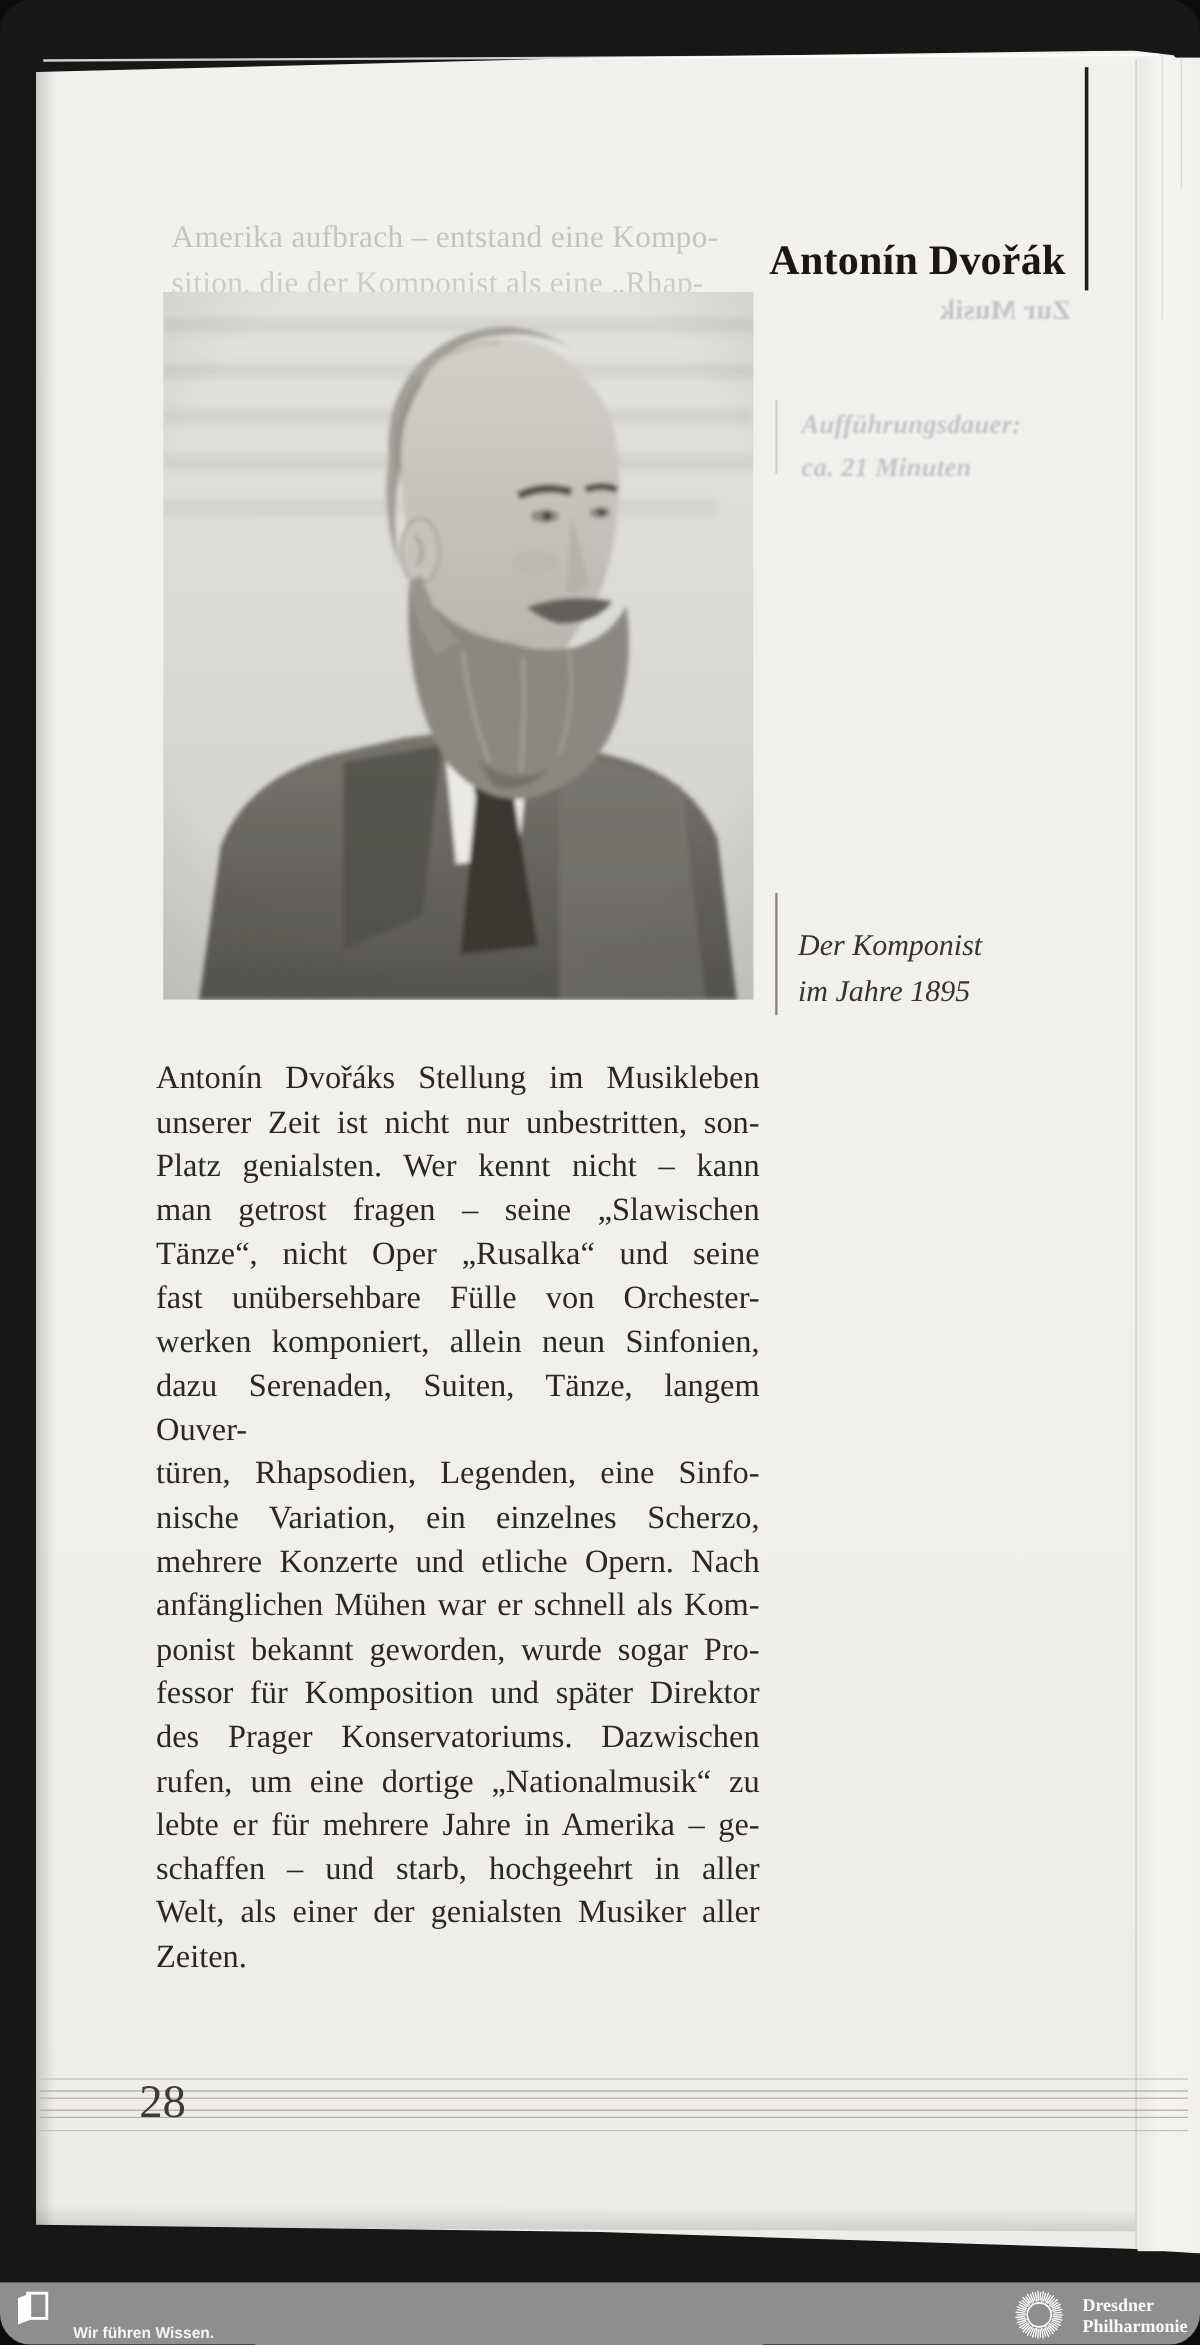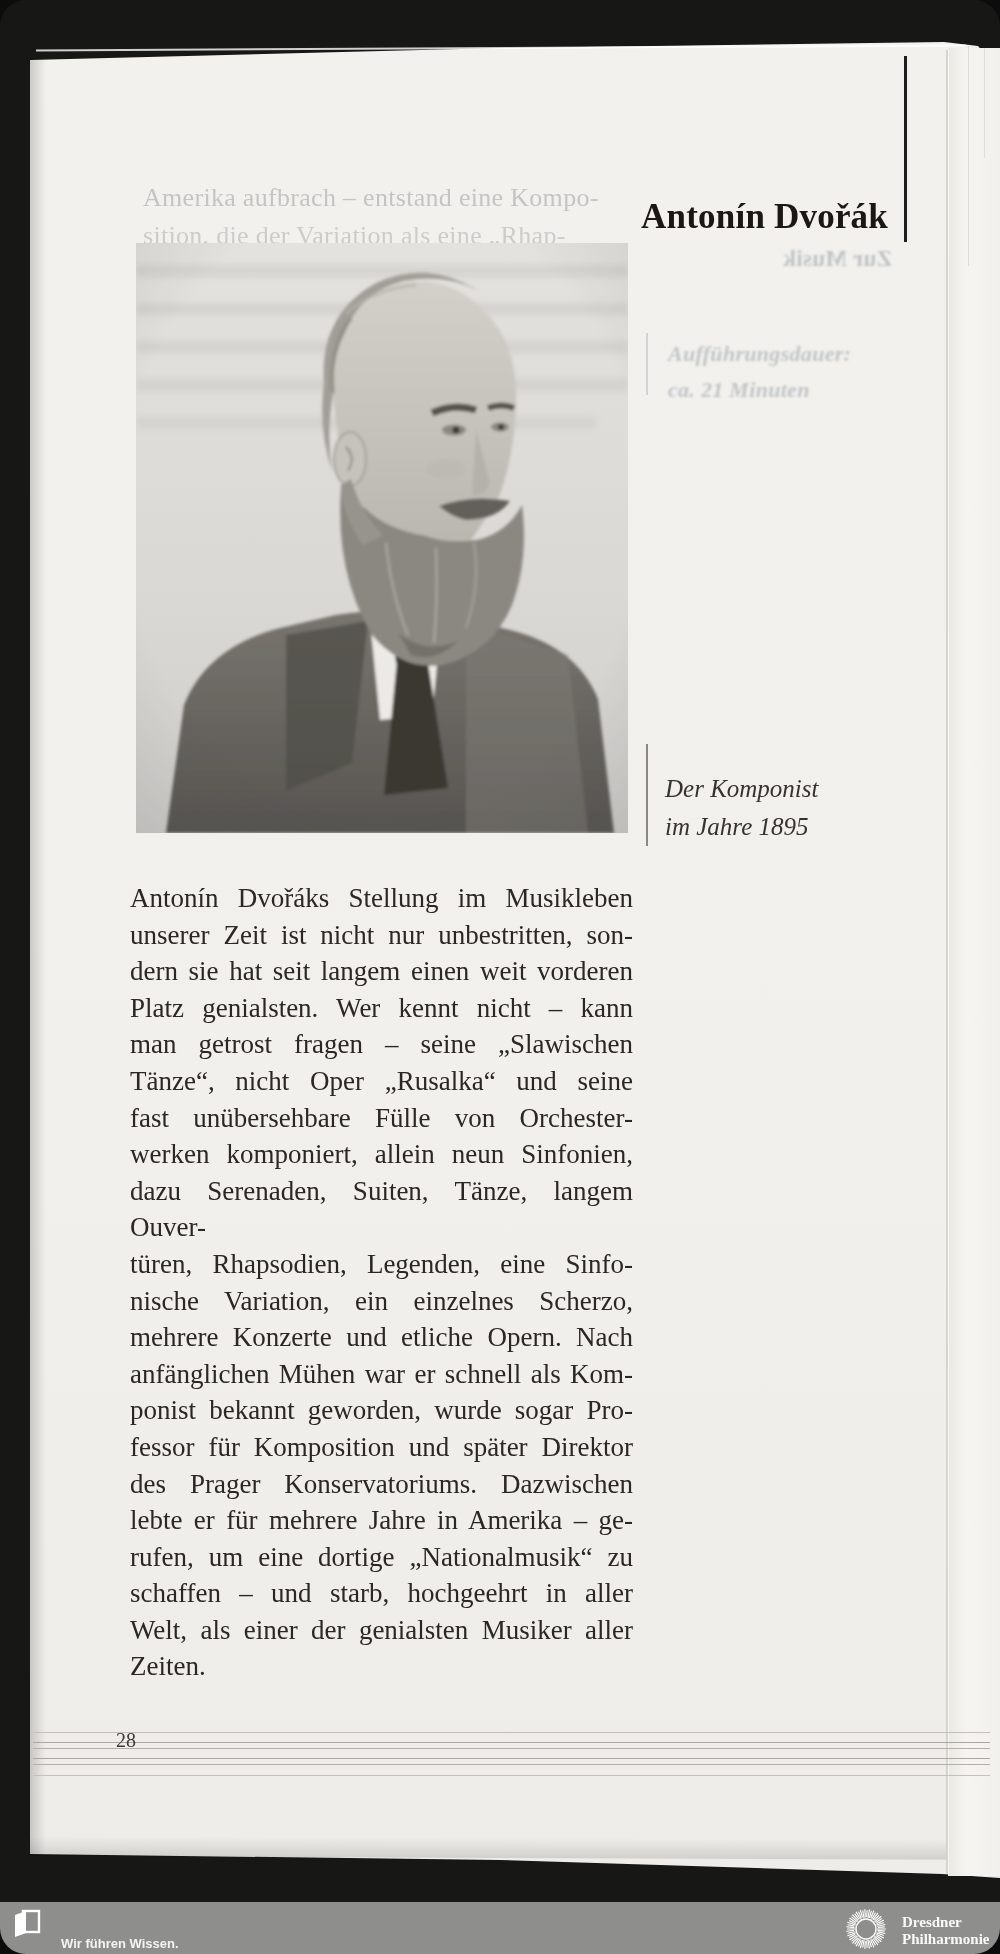--- a/index.html
+++ b/index.html
@@ -49,21 +49,21 @@
     line-height:38px;color:#36332f;white-space:nowrap;}
 
   
   .body-block{position:absolute;left:130px;top:880px;width:503px;}
   .body-line{font-size:27px;line-height:36.6px;color:#2b2724;
     text-align:justify;text-align-last:justify;white-space:normal;}
   .body-line.last{text-align-last:left;}
 
   
   .staff-line{position:absolute;left:33px;width:957px;height:1px;}
-  .page-number{position:absolute;left:116px;top:1729px;font-size:20px;color:#3e3a36;}
+  .page-number{position:absolute;left:116px;top:1729px;font-size:39px;color:#3e3a36;}
 
   
   .footer-bar{position:absolute;left:0;top:1902px;width:1000px;height:52px;background:#8e8e8d;}
   .slub-logo{position:absolute;left:12px;top:1908px;width:30px;height:32px;cursor:pointer;}
   .slub-name{position:absolute;left:53px;top:1906px;font-size:24px;font-weight:bold;
     color:#fdfdfc;letter-spacing:1px;font-family:"Liberation Serif",serif;margin-top:44px;}
   .slub-tagline{position:absolute;left:61px;top:1936px;font-size:13px;font-weight:bold;
     color:#f4f4f2;font-family:"Liberation Sans",sans-serif;}
   .phil-logo{position:absolute;left:844px;top:1907px;width:44px;height:44px;cursor:pointer;}
   .phil-name{position:absolute;left:902px;top:1914px;font-size:15px;line-height:17px;
@@ -78,21 +78,21 @@
   <div class="page-top-highlight"></div>
   <div class="page-left-shadow"></div>
   <div class="page-bottom-shadow"></div>
   <div class="fore-edge"></div>
   <div class="crease"></div>
   <div class="crease-hl"></div>
   <div class="edge-line-a"></div>
   <div class="edge-line-b"></div>
 
   <div class="ghost ghost-l1">Amerika aufbrach – entstand eine Kompo-</div>
-  <div class="ghost ghost-l2">sition, die der Variation als eine „Rhap-</div>
+  <div class="ghost ghost-l2">sition, die der Komponist als eine „Rhap-</div>
   <div class="ghost ghost-mirror">Zur Musik</div>
   <div class="ghost ghost-note ghost-n1">Aufführungsdauer:</div>
   <div class="ghost ghost-note ghost-n2">ca. 21 Minuten</div>
   <div class="ghost-rule"></div>
 
   <div class="title">Antonín Dvořák</div>
   <div class="title-rule"></div>
 
   <svg class="photo" viewBox="0 0 492 590" preserveAspectRatio="none">
     <defs>
@@ -173,36 +173,35 @@
 
   <div class="caption-rule"></div>
   <div class="caption">
     <div>Der Komponist</div>
     <div>im Jahre 1895</div>
   </div>
 
   <div class="body-block">
     <div class="body-line">Antonín Dvořáks Stellung im Musikleben</div>
     <div class="body-line">unserer Zeit ist nicht nur unbestritten, son-</div>
-    <div class="body-line">dern sie hat seit langem einen weit vorderen</div>
     <div class="body-line">Platz genialsten. Wer kennt nicht – kann</div>
     <div class="body-line">man getrost fragen – seine „Slawischen</div>
     <div class="body-line">Tänze“, nicht Oper „Rusalka“ und seine</div>
     <div class="body-line">fast unübersehbare Fülle von Orchester-</div>
     <div class="body-line">werken komponiert, allein neun Sinfonien,</div>
     <div class="body-line">dazu Serenaden, Suiten, Tänze, langem Ouver-</div>
     <div class="body-line">türen, Rhapsodien, Legenden, eine Sinfo-</div>
     <div class="body-line">nische Variation, ein einzelnes Scherzo,</div>
     <div class="body-line">mehrere Konzerte und etliche Opern. Nach</div>
     <div class="body-line">anfänglichen Mühen war er schnell als Kom-</div>
     <div class="body-line">ponist bekannt geworden, wurde sogar Pro-</div>
     <div class="body-line">fessor für Komposition und später Direktor</div>
     <div class="body-line">des Prager Konservatoriums. Dazwischen</div>
+    <div class="body-line">rufen, um eine dortige „Nationalmusik“ zu</div>
     <div class="body-line">lebte er für mehrere Jahre in Amerika – ge-</div>
-    <div class="body-line">rufen, um eine dortige „Nationalmusik“ zu</div>
     <div class="body-line">schaffen – und starb, hochgeehrt in aller</div>
     <div class="body-line">Welt, als einer der genialsten Musiker aller</div>
     <div class="body-line last">Zeiten.</div>
   </div>
 
   <div class="staff-line" style="top:1732px;background:#c4c1ba;"></div>
   <div class="staff-line" style="top:1742px;background:#aca89f;"></div>
   <div class="staff-line" style="top:1748px;background:#b4b0a8;"></div>
   <div class="staff-line" style="top:1758px;background:#aca89f;"></div>
   <div class="staff-line" style="top:1764px;background:#b4b0a8;"></div>

